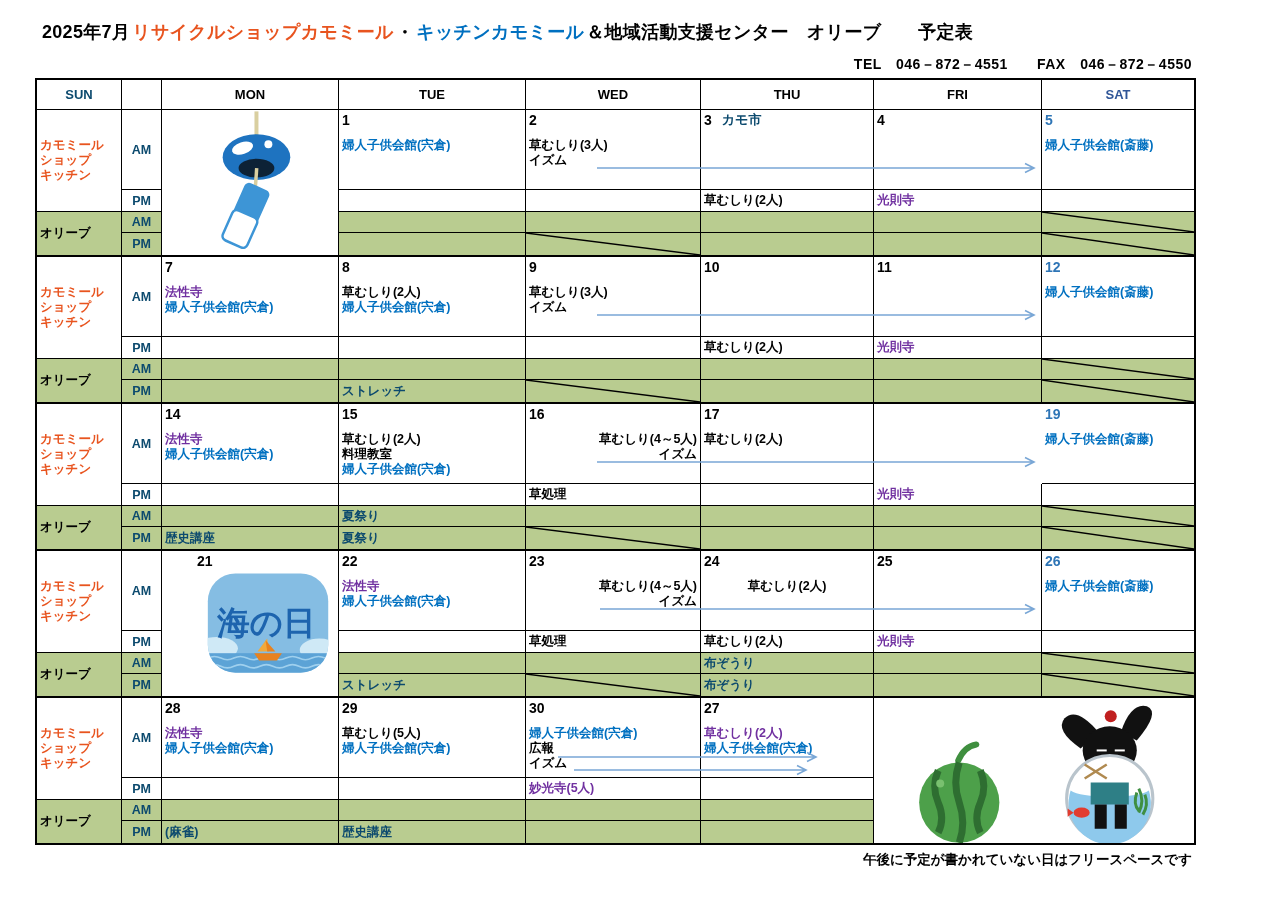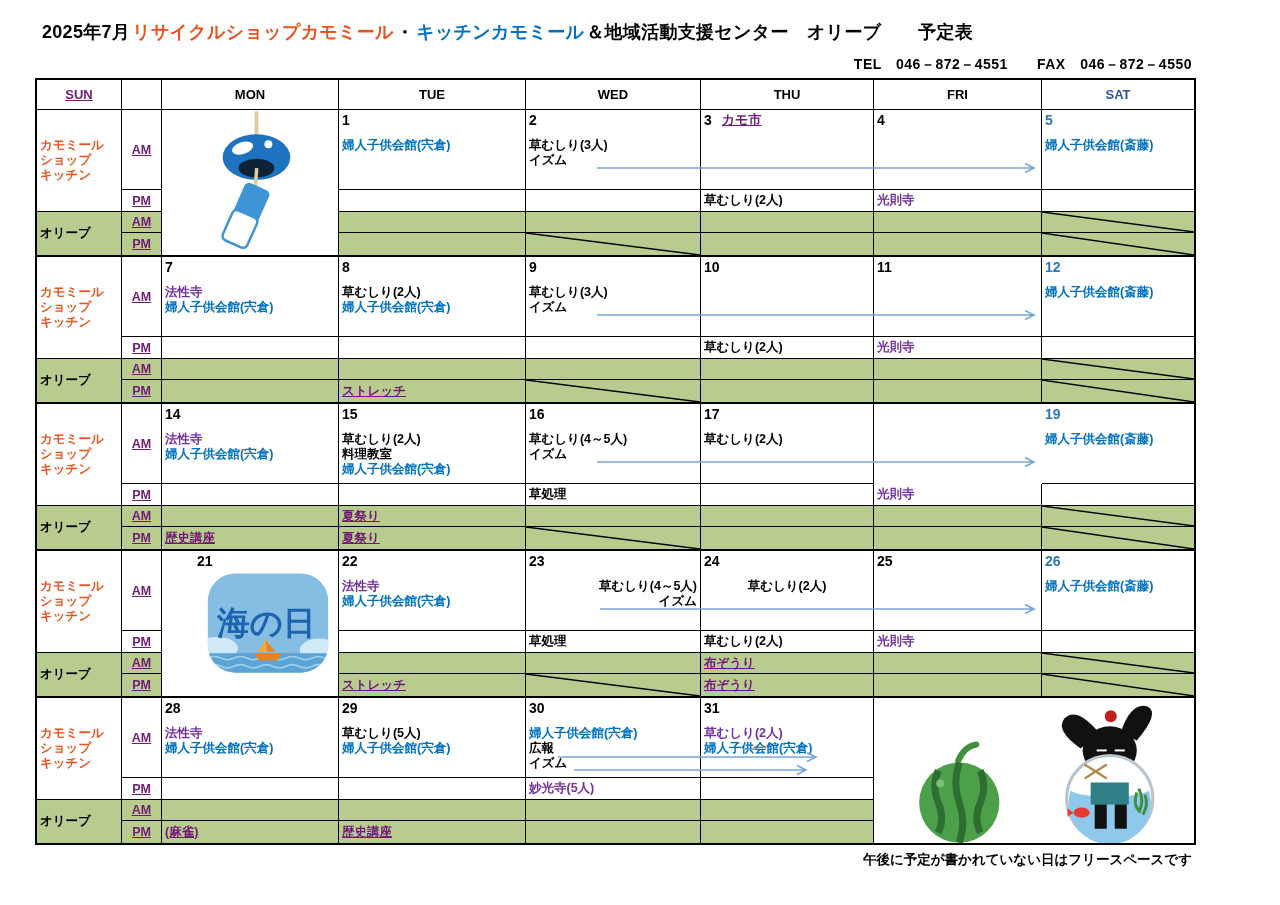--- a/index.html
+++ b/index.html
@@ -34,21 +34,21 @@
   .rowline .ev{height:auto;}
   .numrow + .ev{margin-top:9px;}
   .merged{padding:1px 3px;}
   .illus{position:absolute;left:0;top:0;right:0;bottom:0;}
   .merged .numrow{position:relative;z-index:2;}
   .diagwrap{position:absolute;inset:0;pointer-events:none;}
   .diag-svg{position:absolute;inset:0;width:100%;height:100%;display:block;}
   .arrows{position:absolute;left:0;top:0;pointer-events:none;}
   .footer-note{position:absolute;left:35px;top:851px;width:1157px;text-align:right;font-size:13.5px;}
   [data-color="black"]{color:#000;}
-  [data-color="red"]{color:#701a75;text-decoration:underline;}
+  [data-color="red"]{color:#0c4a6e;}
   [data-color="orange"]{color:#e8541f;}
   [data-color="blue"]{color:#0070c0;}
   [data-color="purple"]{color:#7030a0;}
   [data-color="sat"]{color:#2e75b6;}
   [data-color="sat_header"]{color:#2f5597;}
 </style>
 </head>
 <body>
 
 <div class="title">
@@ -314,21 +314,21 @@
           <div class="ev" data-color="black">料理教室</div>
           <div class="ev" data-color="blue">婦人子供会館(宍倉)</div>
         </div>
         <div class="cell daycell rowline" style="grid-area: 2 / 4;"></div>
         <div class="cell daycell rowline green" style="grid-area: 3 / 4;">
           <div class="ev" data-color="red">夏祭り</div>
         </div>
         <div class="cell daycell rowline green no-b" style="grid-area: 4 / 4;">
           <div class="ev" data-color="red">夏祭り</div>
         </div>
-        <div class="cell daycell" style="grid-area: 1 / 5;">
+        <div class="cell daycell" style="grid-area: 1 / 5; text-align: right;">
           <div class="numrow">
             <span class="num">16</span>
           </div>
           <div class="ev" data-color="black">草むしり(4～5人)</div>
           <div class="ev" data-color="black">イズム</div>
         </div>
         <div class="cell daycell rowline" style="grid-area: 2 / 5;">
           <div class="ev" data-color="black">草処理</div>
         </div>
         <div class="cell daycell rowline green" style="grid-area: 3 / 5;"></div>
@@ -550,21 +550,21 @@
           <div class="ev" data-color="black">広報</div>
           <div class="ev" data-color="black">イズム</div>
         </div>
         <div class="cell daycell rowline" style="grid-area: 2 / 5;">
           <div class="ev" data-color="purple">妙光寺(5人)</div>
         </div>
         <div class="cell daycell rowline green" style="grid-area: 3 / 5;"></div>
         <div class="cell daycell rowline green no-b" style="grid-area: 4 / 5;"></div>
         <div class="cell daycell" style="grid-area: 1 / 6;">
           <div class="numrow">
-            <span class="num">31</span>
+            <span class="num">27</span>
           </div>
           <div class="ev" data-color="purple">草むしり(2人)</div>
           <div class="ev" data-color="blue">婦人子供会館(宍倉)</div>
         </div>
         <div class="cell daycell rowline" style="grid-area: 2 / 6;"></div>
         <div class="cell daycell rowline green" style="grid-area: 3 / 6;"></div>
         <div class="cell daycell rowline green no-b" style="grid-area: 4 / 6;"></div>
         <div class="cell daycell merged no-b no-r" style="grid-area: 1 / 7 / span 4 / span 2;">
           <div class="illus"><svg width="100%" height="100%" viewBox="0 0 319 144" preserveAspectRatio="xMidYMid meet">
               <g>

